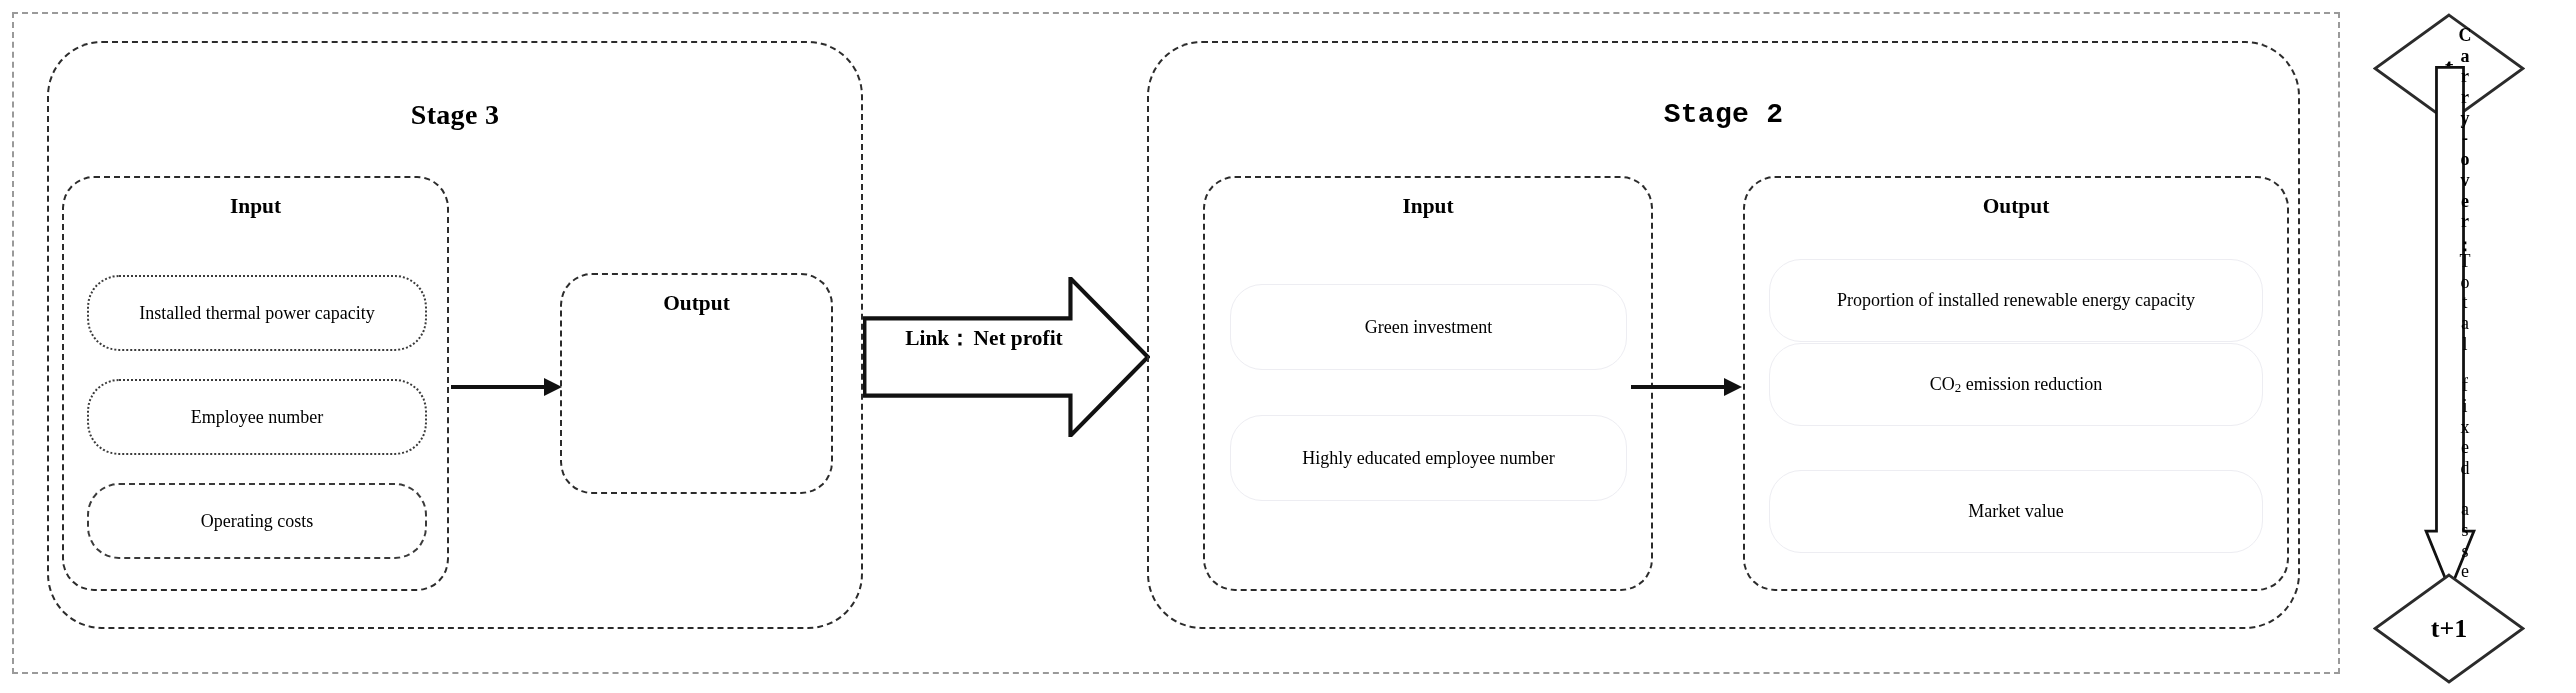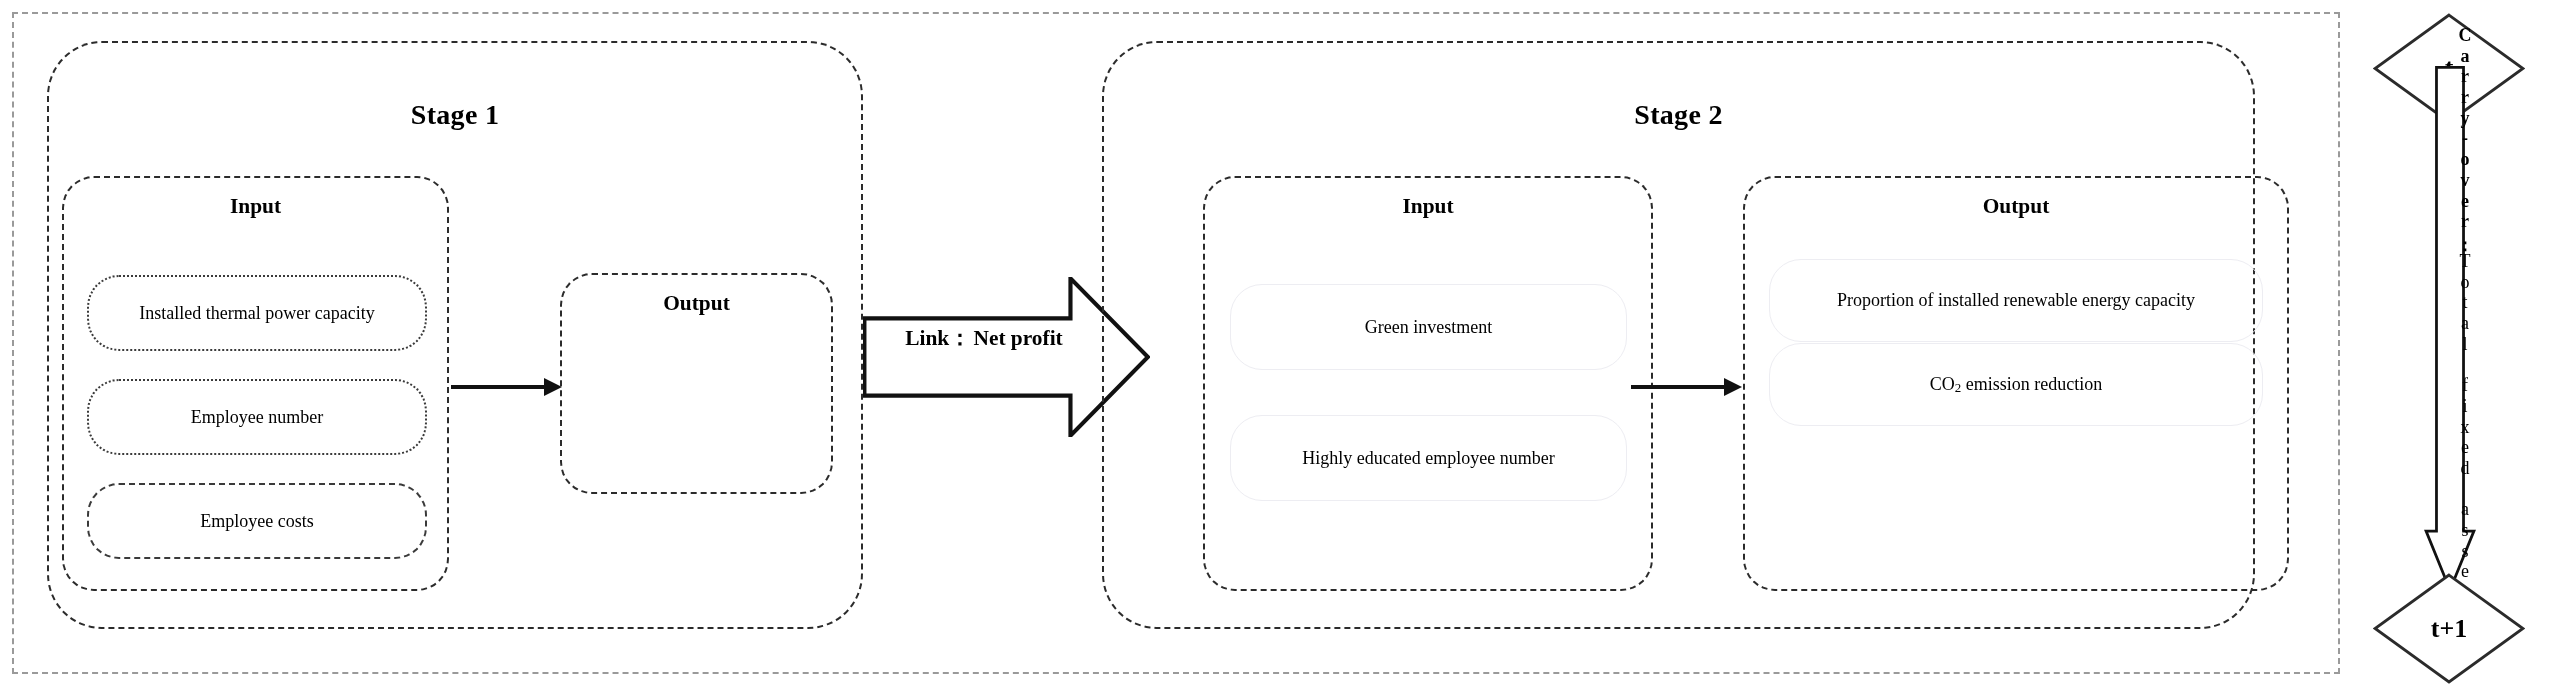--- a/index.html
+++ b/index.html
@@ -36,21 +36,21 @@
 
   
   .stage-panel {
     position: absolute;
     box-sizing: border-box;
     border: 2.1px dashed #2b2b2b;
     border-radius: 55px;
     background: transparent;
   }
   #stage1-panel { left: 47px;  top: 41px; width: 816px; height: 588px; }
-  #stage2-panel { left: 1102px; top: 41px; width: 1153px; height: 588px; }
+  #stage2-panel { left: 1147px; top: 41px; width: 1153px; height: 588px; font-family: Liberation Mono, monospace; }
 
   .stage-title {
     position: absolute;
     top: 58px;
     width: 100%;
     text-align: center;
     font-size: 28px;
     font-weight: bold;
     letter-spacing: 0.3px;
     line-height: 1;
@@ -221,29 +221,29 @@
   #carry-label .cv { font-weight: normal; }
 </style>
 </head>
 <body>
 
 <div id="canvas">
 
   <div id="outer-frame"></div>
 
   <div id="stage1-panel" class="stage-panel">
-    <div class="stage-title">Stage 1</div>
+    <div class="stage-title">Stage 3</div>
   </div>
 
   <div id="s1-input-group" class="io-group">
     <div class="io-title">Input</div>
   </div>
   <div id="s1-in-0" class="pill pill-dotted">Installed thermal power capacity</div>
   <div id="s1-in-1" class="pill pill-dotted">Employee number</div>
-  <div id="s1-in-2" class="pill pill-dashed">Employee costs</div>
+  <div id="s1-in-2" class="pill pill-dashed">Operating costs</div>
 
   <div id="arrow-s1" class="thin-arrow">
     <div class="shaft"></div>
     <div class="head"></div>
   </div>
 
   <div id="s1-output-group" class="io-group">
     <div class="io-title">Output</div>
   </div>
 
@@ -269,20 +269,21 @@
   <div id="arrow-s2" class="thin-arrow">
     <div class="shaft"></div>
     <div class="head"></div>
   </div>
 
   <div id="s2-output-group" class="io-group">
     <div class="io-title">Output</div>
   </div>
   <div id="s2-out-0" class="pill pill-solid">Proportion of installed renewable energy capacity</div>
   <div id="s2-out-1" class="pill pill-solid">CO<sub>2</sub>&nbsp;emission reduction</div>
+  <div id="s2-out-2" class="pill pill-solid">Market value</div>
 
   <div id="carryover-col">
 
     <div id="diamond-t" class="period-diamond">
       <div class="dshape">
         <svg viewBox="0 0 220 160" preserveAspectRatio="none" aria-hidden="true">
           <polygon points="110,3 217,80 110,157 3,80" fill="#ffffff" stroke="#2b2b2b" stroke-width="4"></polygon>
         </svg>
       </div>
       <div class="dlabel">t</div>

